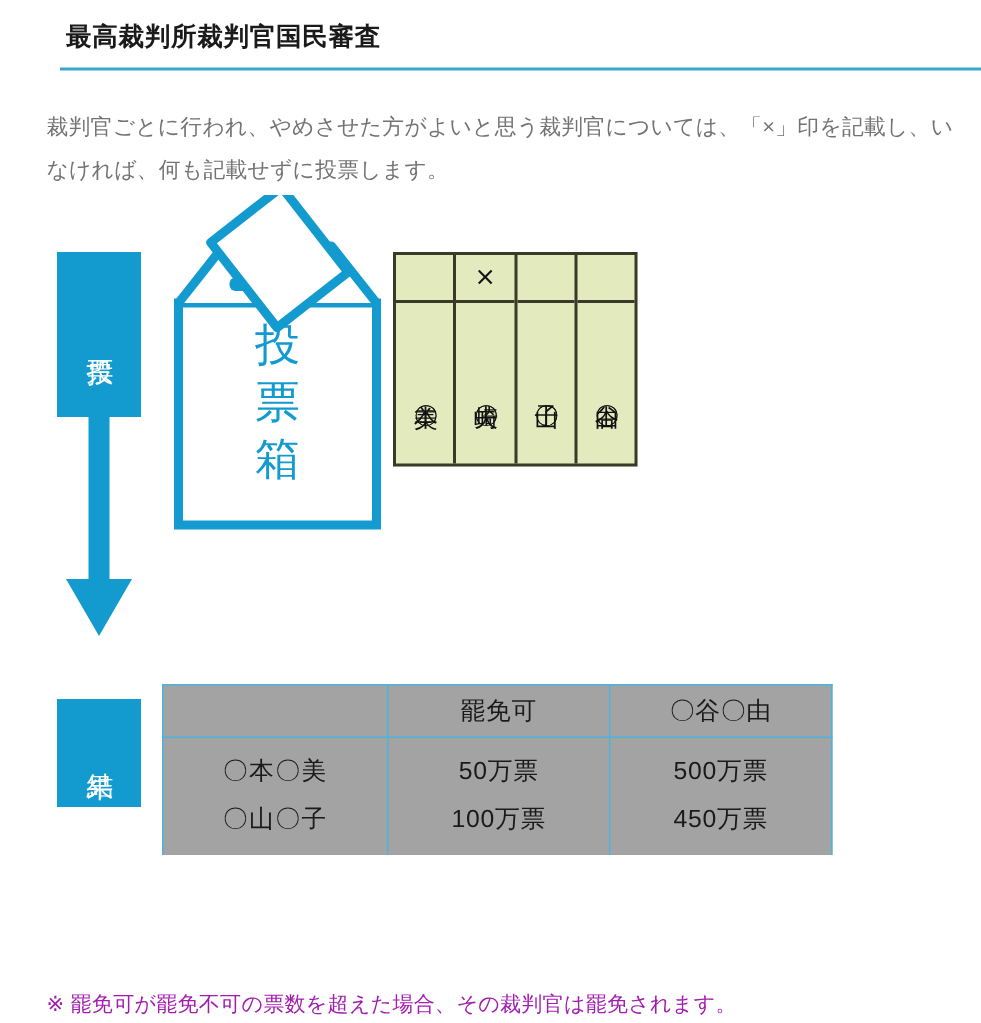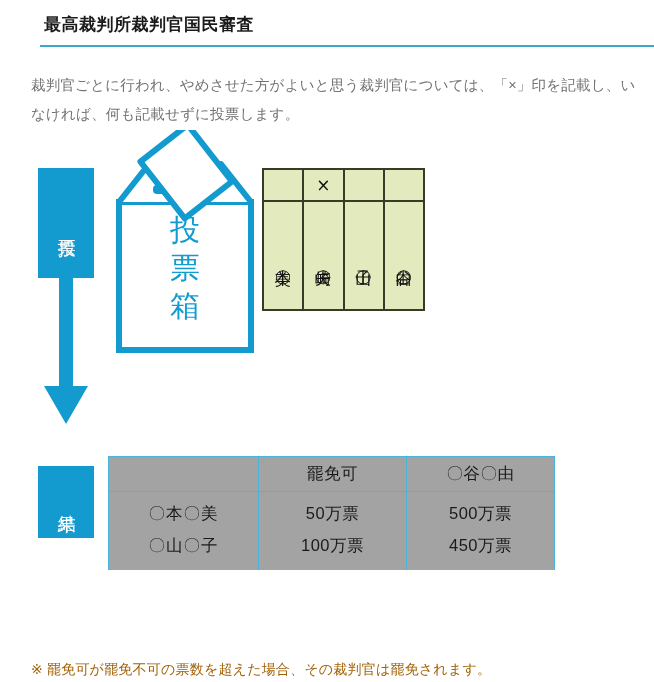--- a/index.html
+++ b/index.html
@@ -196,21 +196,21 @@
   .results-table tbody tr:last-child  td { padding-bottom: 8px; }
   .results-table tbody td.name-cell { letter-spacing: 1px; }
 
   
   .footnote {
     position: absolute;
     left: 31px;
     top: 645px;
     width: 600px;
     font-size: 14px;
-    color: #a16207;
+    color: #a21caf;
     letter-spacing: 0.2px;
     line-height: 1.5;
   }
 </style>
 </head>
 <body>
 
 <div class="page-header">
   <div class="page-title">最高裁判所裁判官国民審査</div>
   <div class="title-rule"></div>

